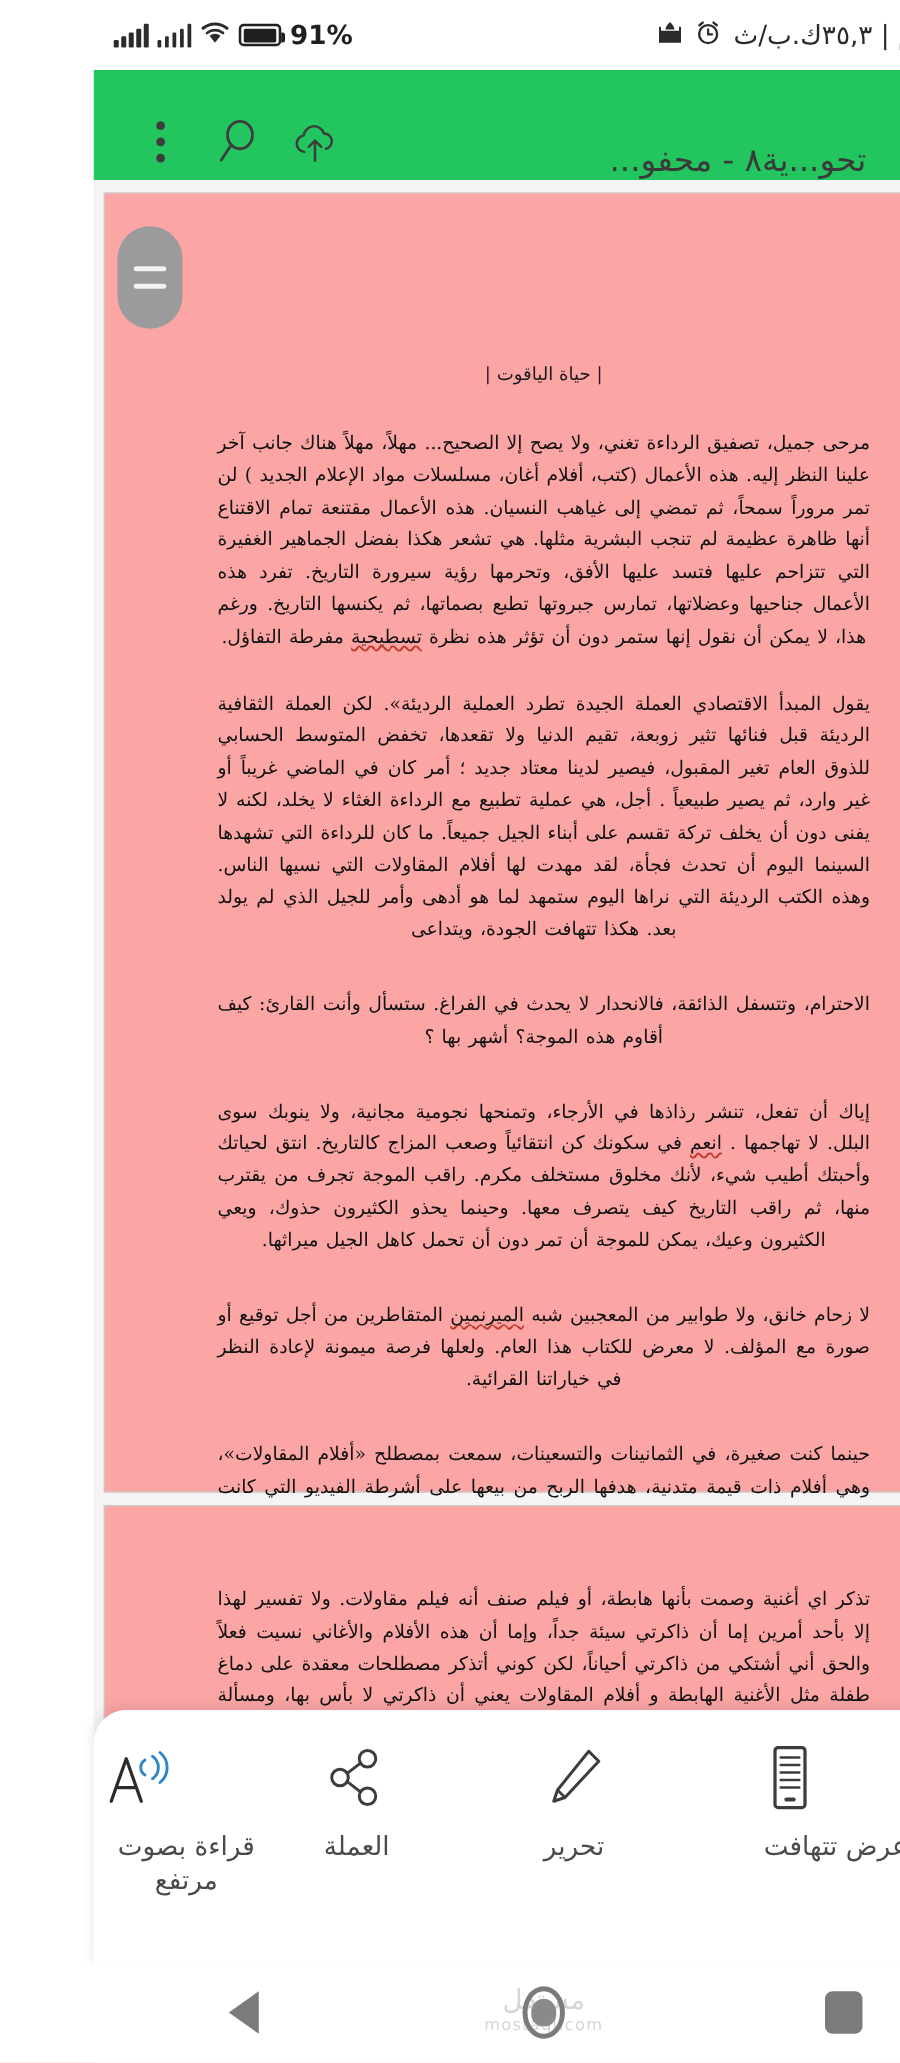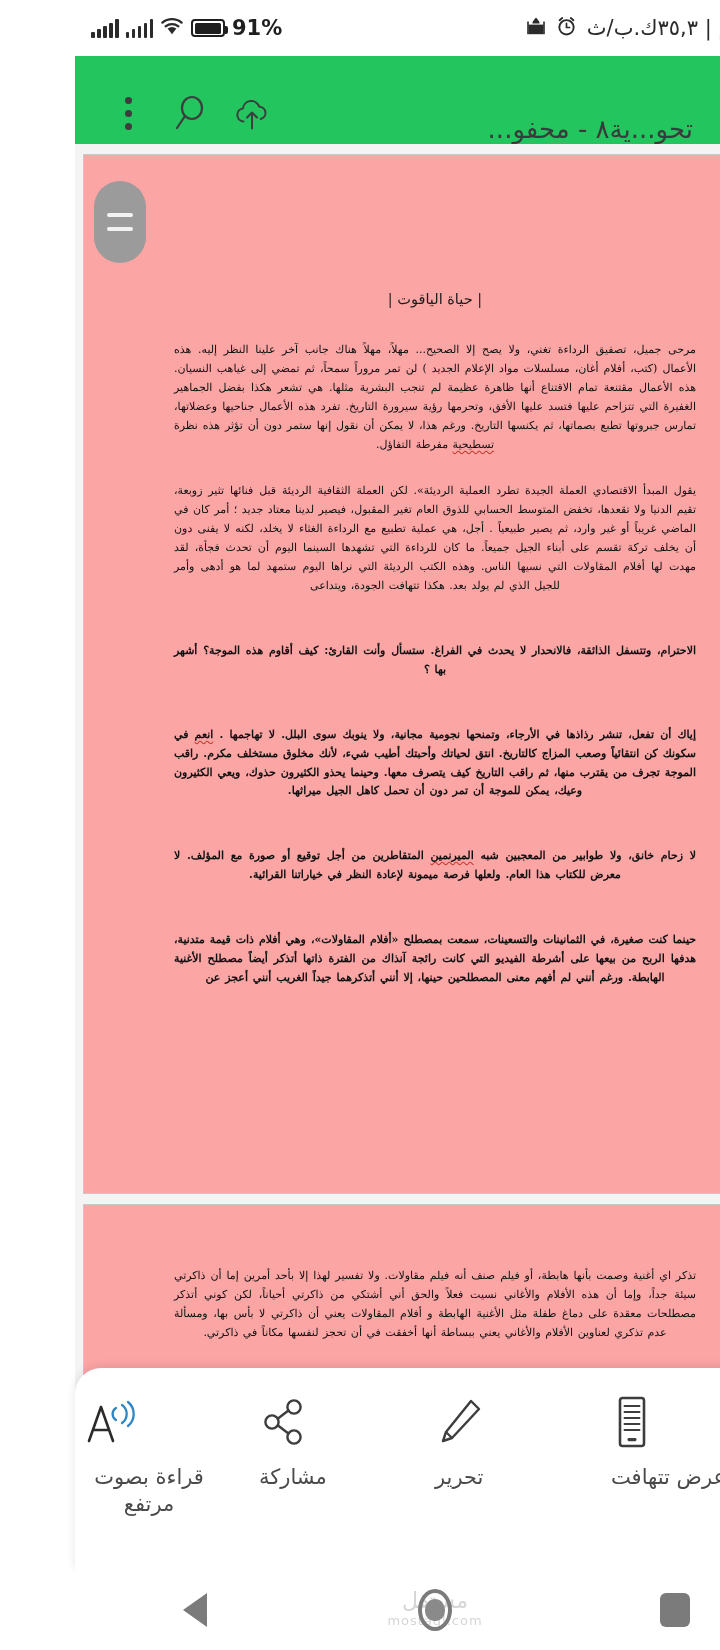--- a/index.html
+++ b/index.html
@@ -99,31 +99,31 @@
   .page-inner { padding: 0 90px; }
   .doc-header {
     text-align: center;
     font-family: "DejaVu Serif", "Liberation Serif", serif;
     font-size: 14.5px;
     color: #1b1b1b;
     padding-top: 136px;
   }
   p.para {
     font-family: "DejaVu Serif", "Liberation Serif", serif;
-    font-size: 11px;
+    font-size: 15px;
     line-height: 1.72;
     color: #111111;
     text-align: justify;
     text-align-last: center;
     margin-top: 28px;
     direction: rtl;
     word-spacing: 1px;
   }
   p.para.first { margin-top: 34px; }
-  p.para.gap { margin-top: 46px; font-weight: bold; }
+  p.para.gap { margin-top: 34px; }
   .sp-err {
     text-decoration: underline wavy #c23a2a;
     text-decoration-skip-ink: none;
     text-underline-offset: 2px;
   }
   #page-2 .page-inner { padding-top: 0; }
   #page-2 p.para.first { margin-top: 62px; }
 
   
   #scroll-handle {
@@ -348,21 +348,21 @@
 
     <div class="action">
       <span class="ic">
         <svg width="52" height="52" viewBox="0 0 52 52">
           <circle cx="35" cy="11" r="6.6" stroke="#3d3d3d" stroke-width="2.4" fill="none"></circle>
           <circle cx="35" cy="41" r="6.6" stroke="#3d3d3d" stroke-width="2.4" fill="none"></circle>
           <circle cx="13" cy="26" r="6.6" stroke="#3d3d3d" stroke-width="2.4" fill="none"></circle>
           <path d="M19 22.5 L29.4 14.5 M19 29.5 L29.4 37.5" stroke="#3d3d3d" stroke-width="2.4" stroke-linecap="round"></path>
         </svg>
       </span>
-      <span class="lbl">مشاركة</span>
+      <span class="lbl">العملة</span>
     </div>
 
     <div class="action">
       <span class="ic">
         <svg width="58" height="52" viewBox="0 0 58 52">
           <path d="M6 45 L18 11 L30 45 M11 34 h14" stroke="#2b2b2b" stroke-width="2.6" fill="none" stroke-linecap="round" stroke-linejoin="round"></path>
           <path d="M33 24 a7 7 0 0 1 0 -12" stroke="#2f86c5" stroke-width="2.3" fill="none" stroke-linecap="round"></path>
           <path d="M39 27 a11 11 0 0 0 0 -18" stroke="#2f86c5" stroke-width="2.3" fill="none" stroke-linecap="round"></path>
           <path d="M45 30 a15.5 15.5 0 0 0 0 -24" stroke="#2f86c5" stroke-width="2.3" fill="none" stroke-linecap="round"></path>
         </svg>

